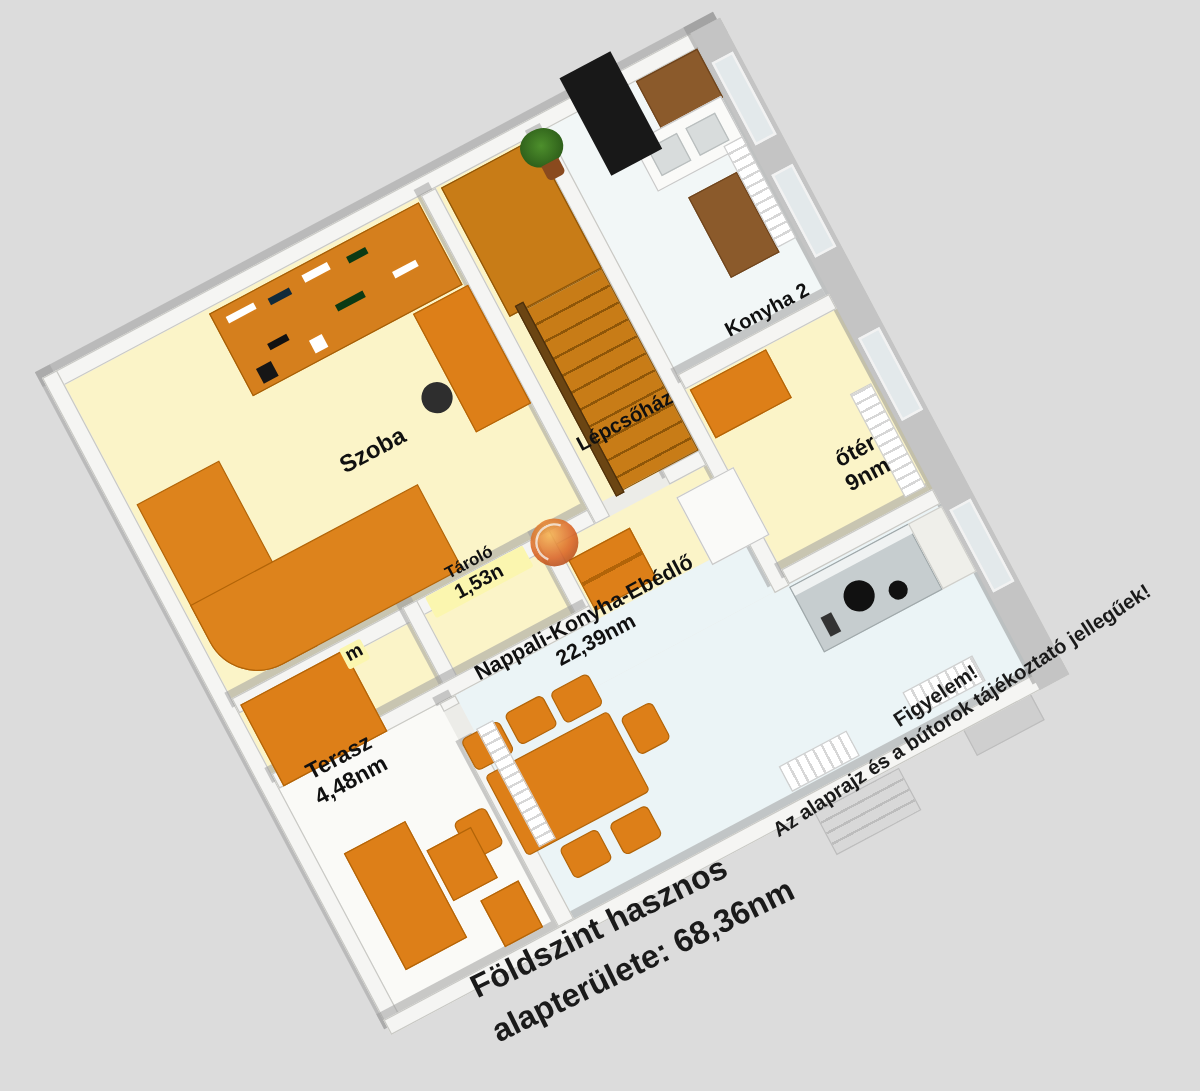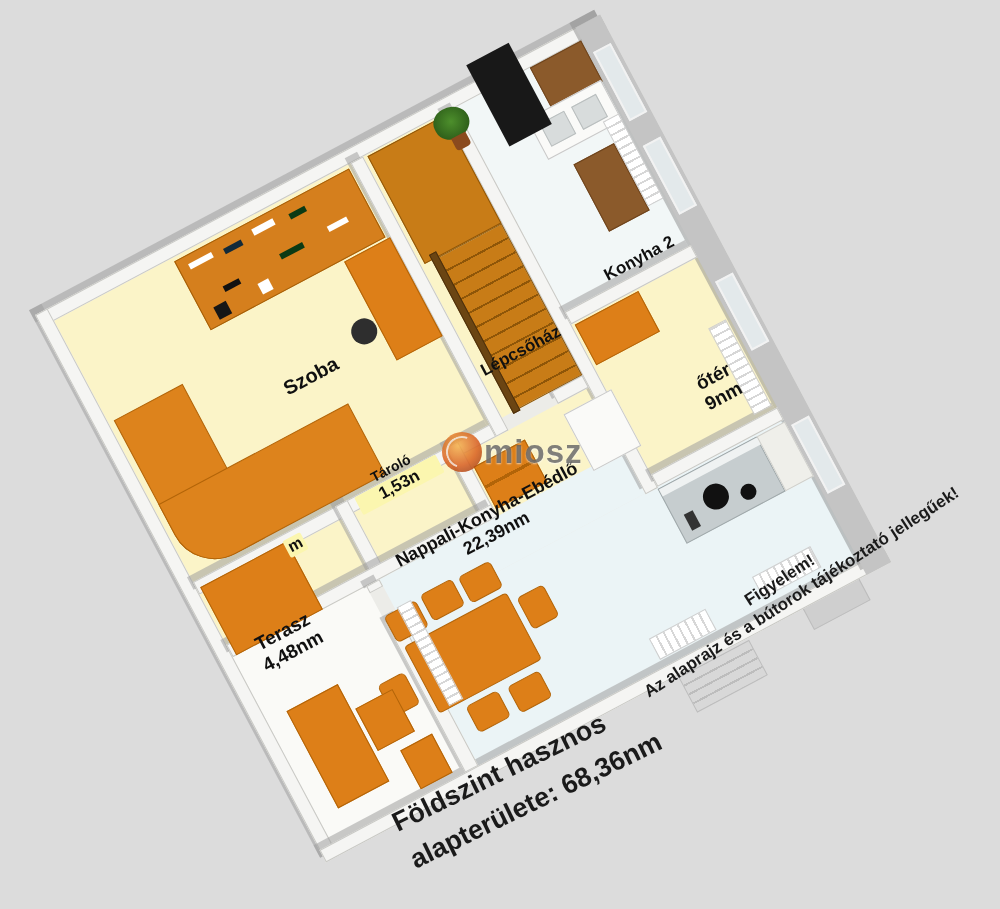--- a/index.html
+++ b/index.html
@@ -189,21 +189,20 @@
     </div>
     <div class="lbl" style="left:18px;top:385px;width:104px;font-size:19px">
       <span>Terasz</span>
       <span>4,48nm</span>
     </div>
 
   </div>
 
   <div class="wm">
     <div class="globe"></div>
-    <div class="wm-text">miosz</div>
   </div>
 
   <div class="footer-note">
     <span>Földszint hasznos</span>
     <span>alapterülete: 68,36nm</span>
   </div>
   <div class="side-note">
     <span>Figyelem!</span>
     <span>Az alaprajz és a bútorok tájékoztató jellegűek!</span>
   </div>

